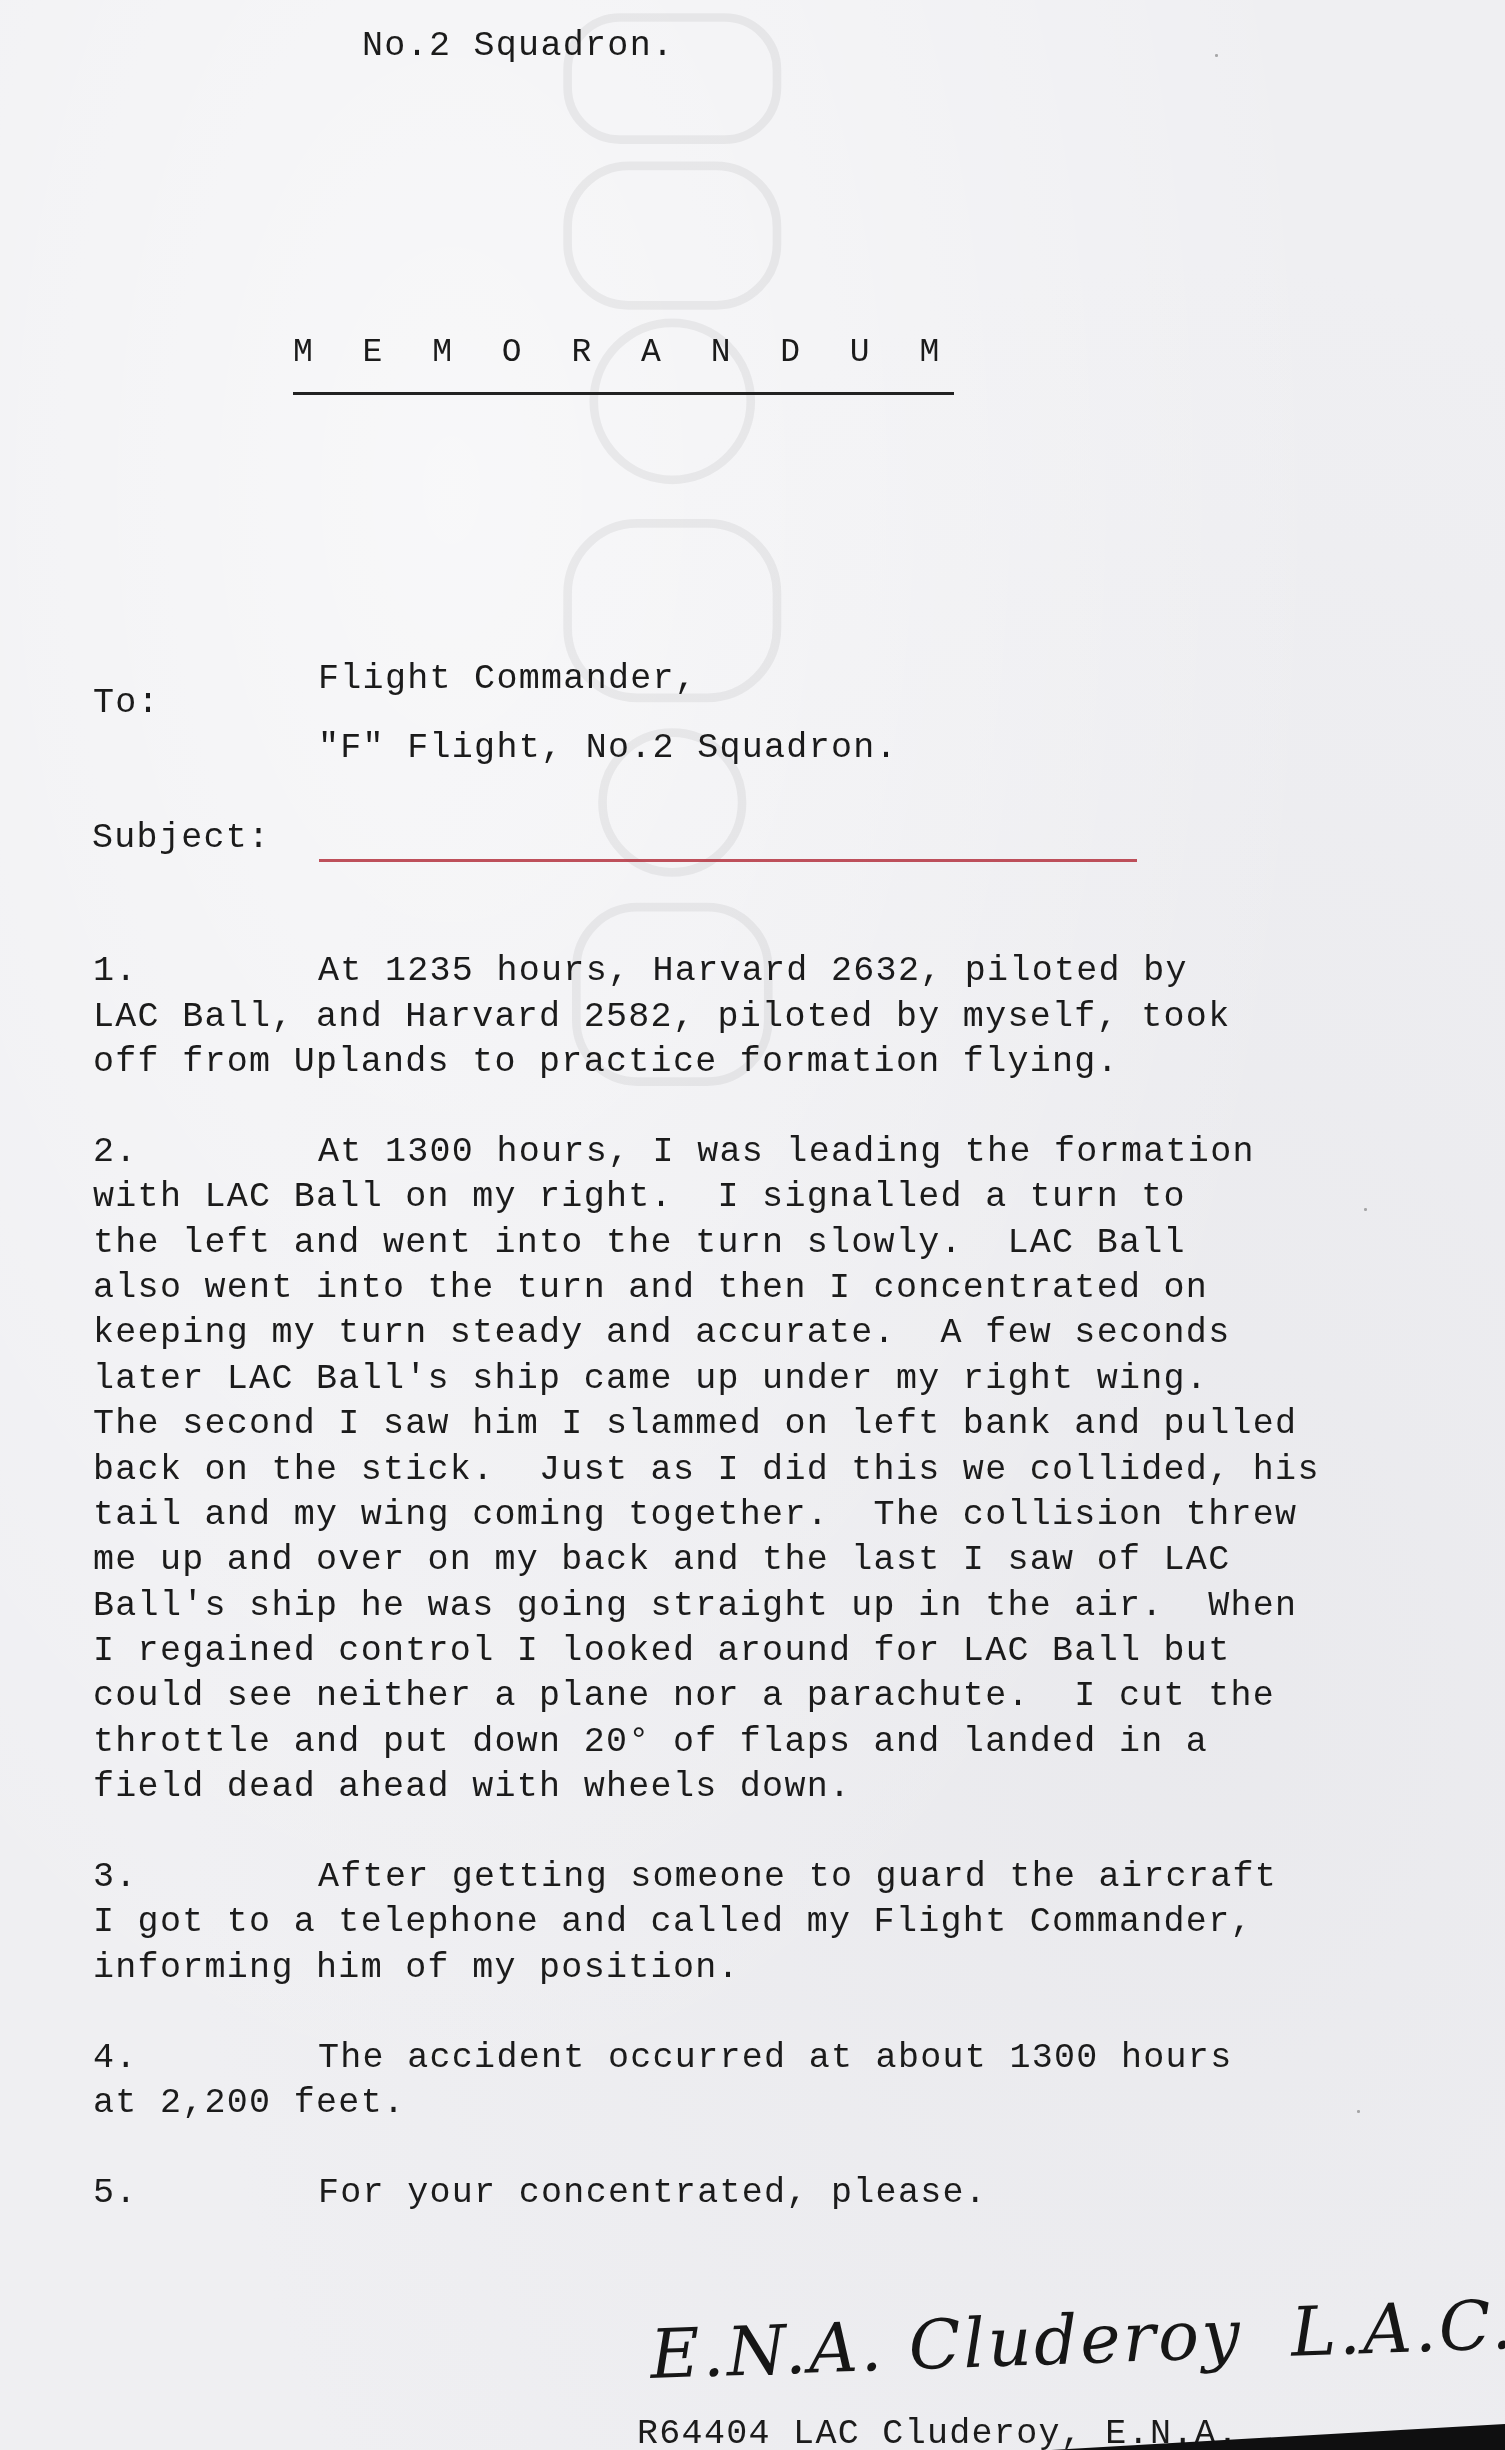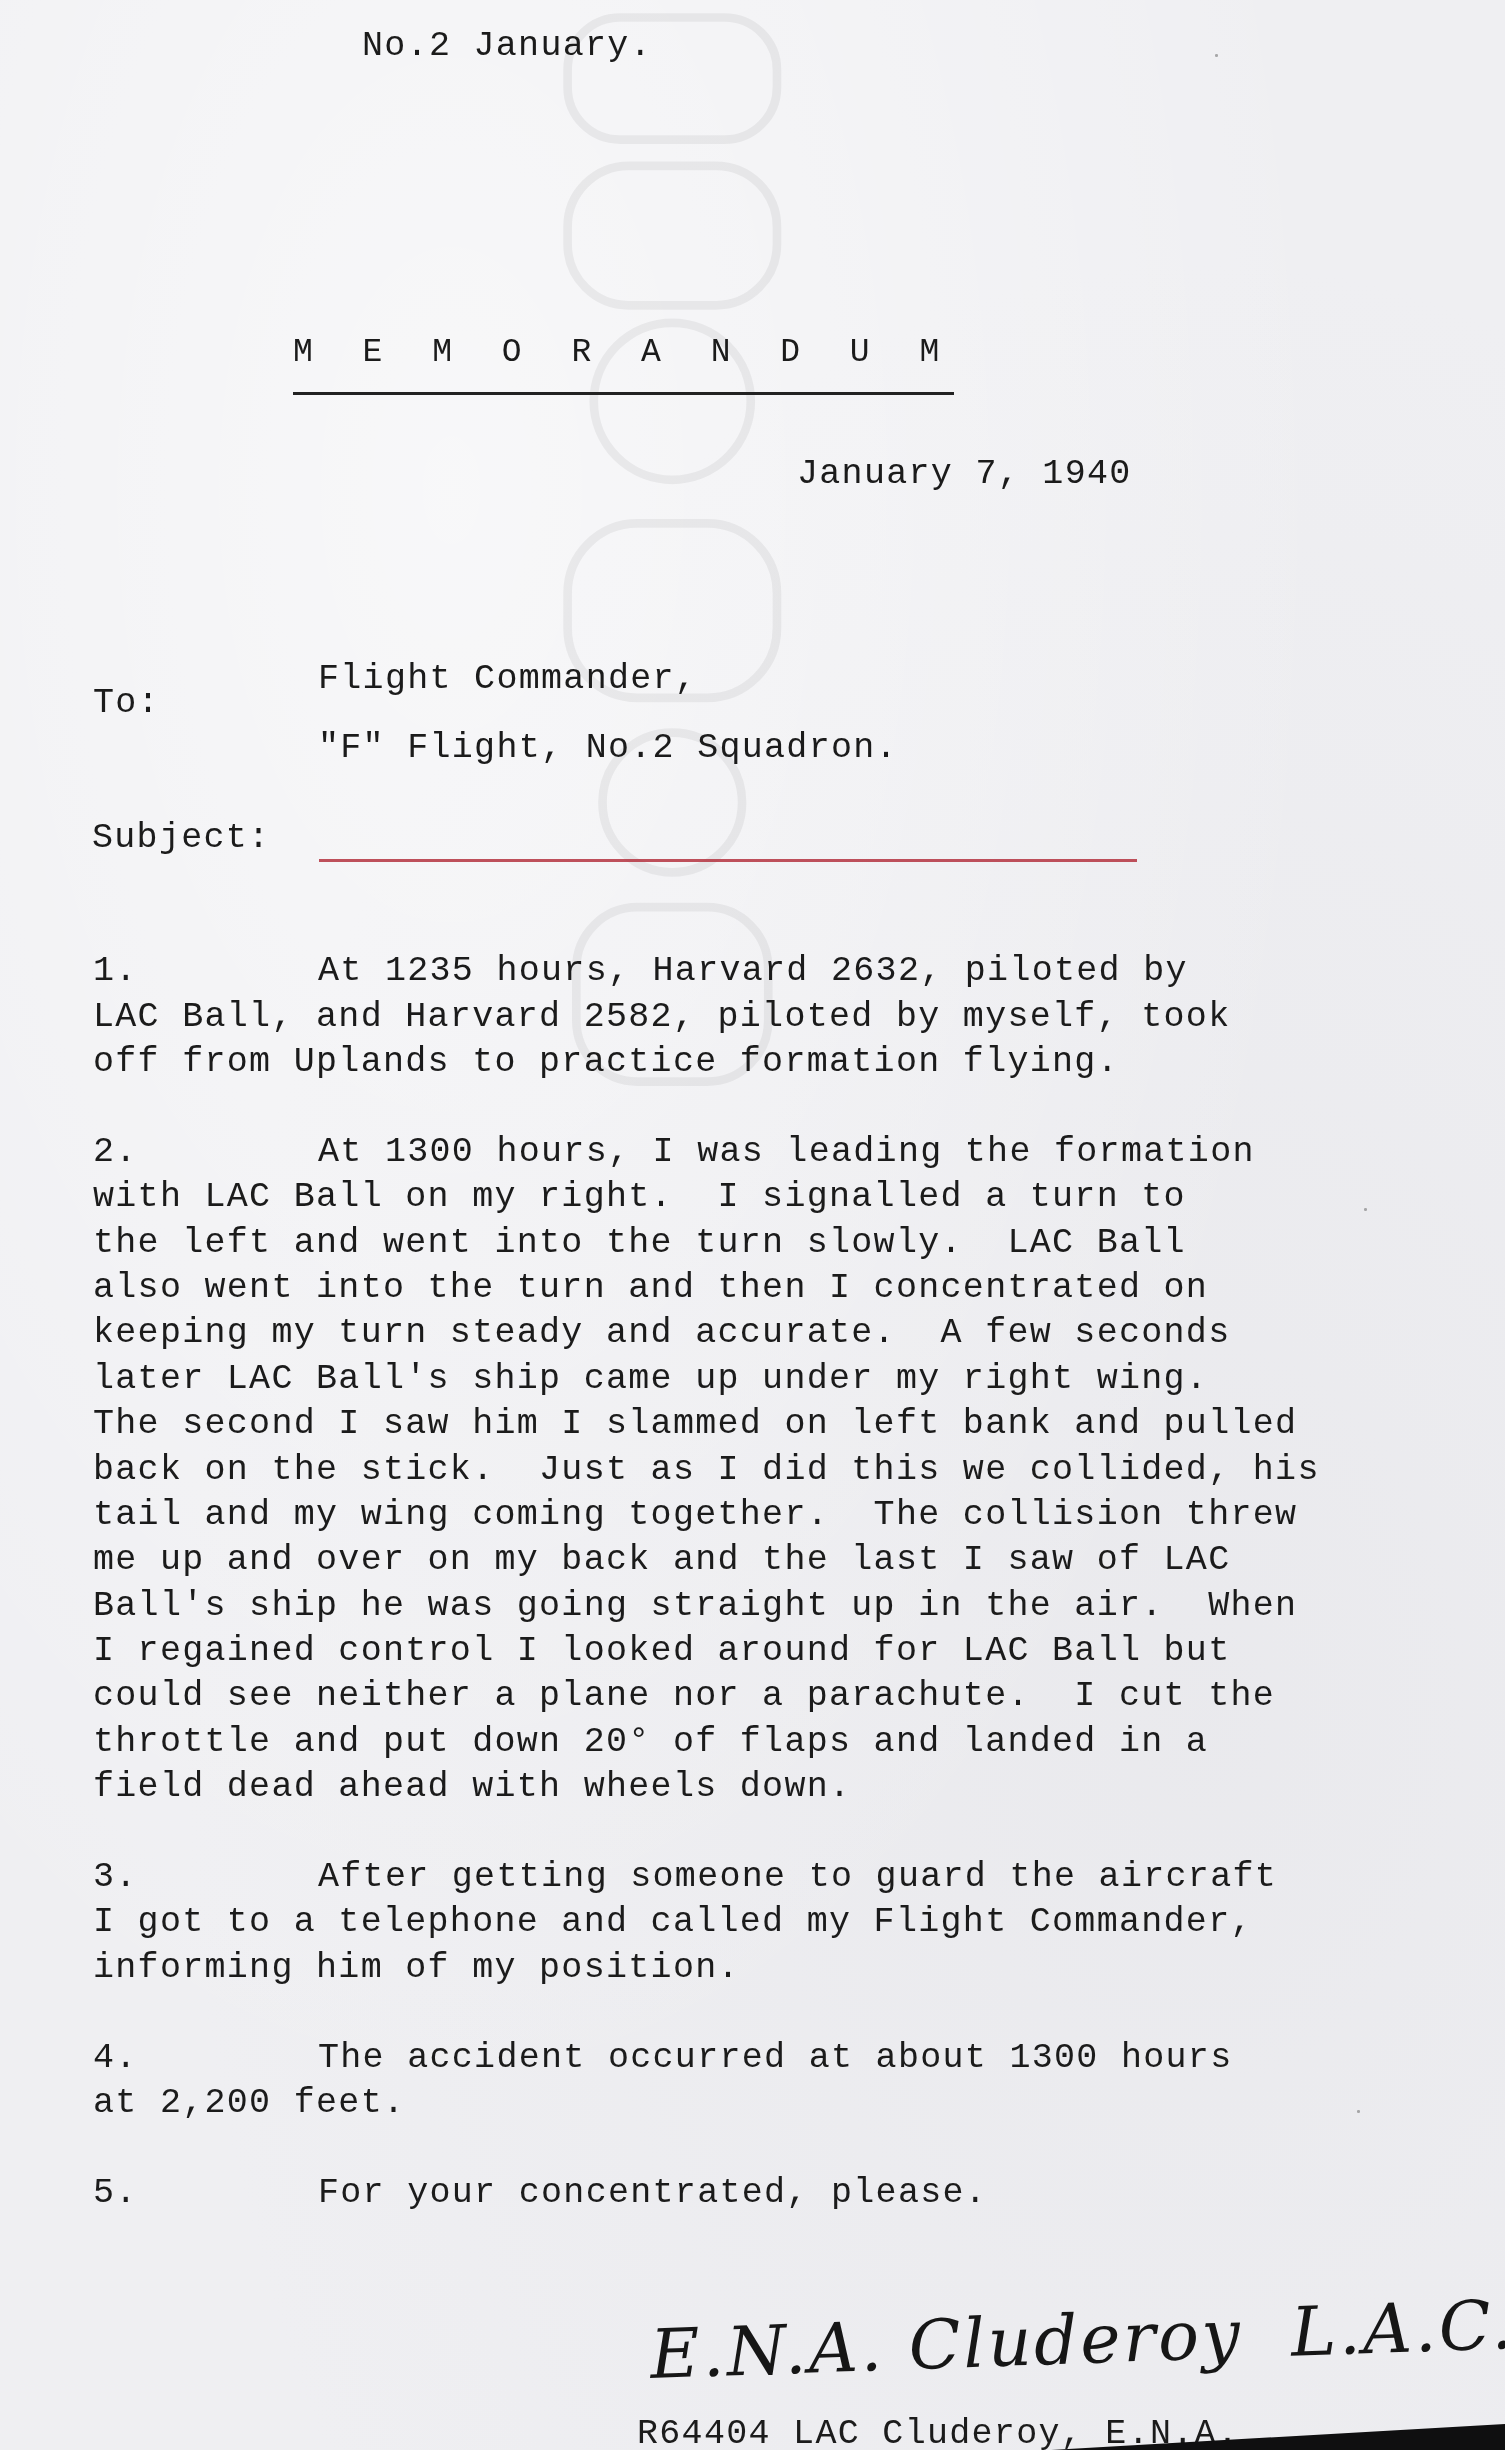--- a/index.html
+++ b/index.html
@@ -107,25 +107,24 @@
     <g fill="none" stroke="#000" stroke-width="10">
       <rect x="50" y="20" width="240" height="140" rx="60"></rect>
       <rect x="50" y="190" width="240" height="160" rx="70"></rect>
       <circle cx="170" cy="460" r="90"></circle>
       <rect x="50" y="600" width="240" height="200" rx="80"></rect>
       <circle cx="170" cy="920" r="80"></circle>
       <rect x="60" y="1040" width="220" height="200" rx="70"></rect>
     </g>
   </svg>
 
-  <div class="t squadron-header">No.2 January.</div>
+  <div class="t squadron-header">No.2 Squadron.</div>
 
   <div class="t memo-title">M E M O R A N D U M</div>
 
-  <div class="t date">January 7, 1940</div>
 
   <div class="t to-label">To:</div>
   <div class="t to-line1">Flight Commander,</div>
   <div class="t to-line2">"F" Flight, No.2 Squadron.</div>
 
   <div class="t subject-label">Subject:</div>
   <div class="subject-underline"></div>
 
   <div>
     <div class="t para-num" style="top:949px">1.</div>

